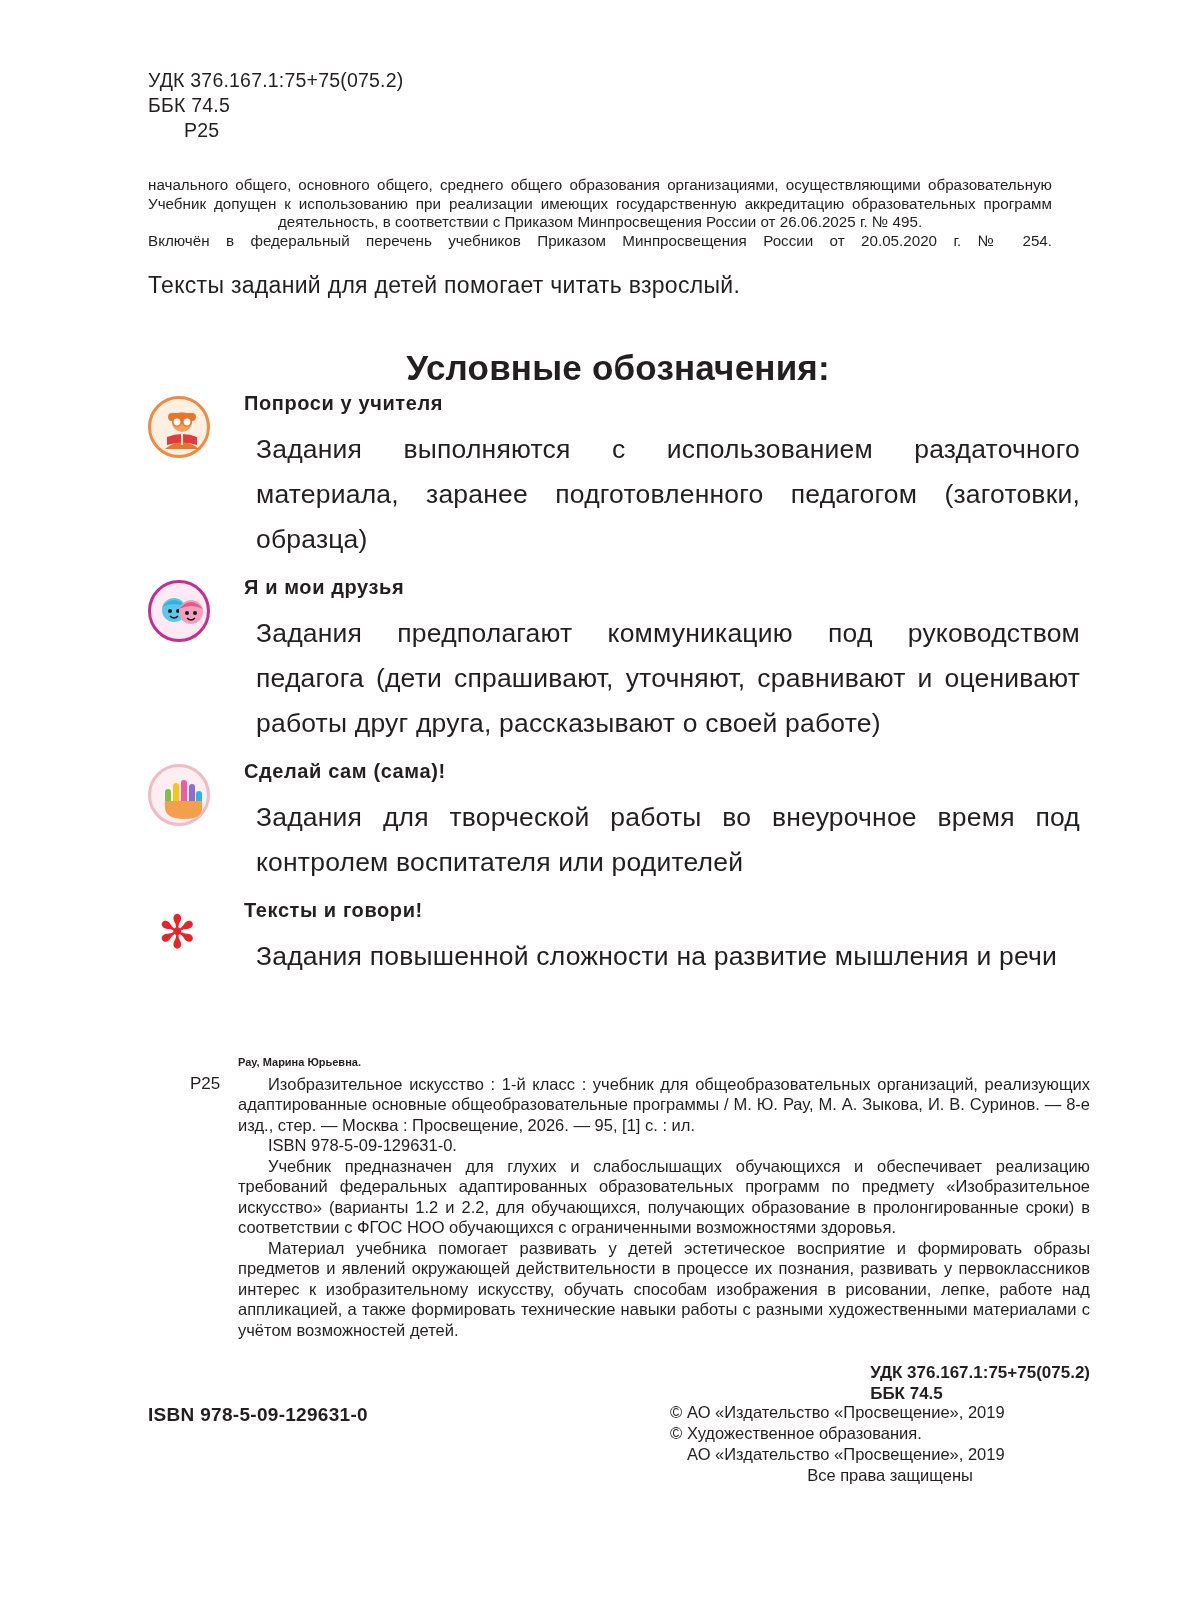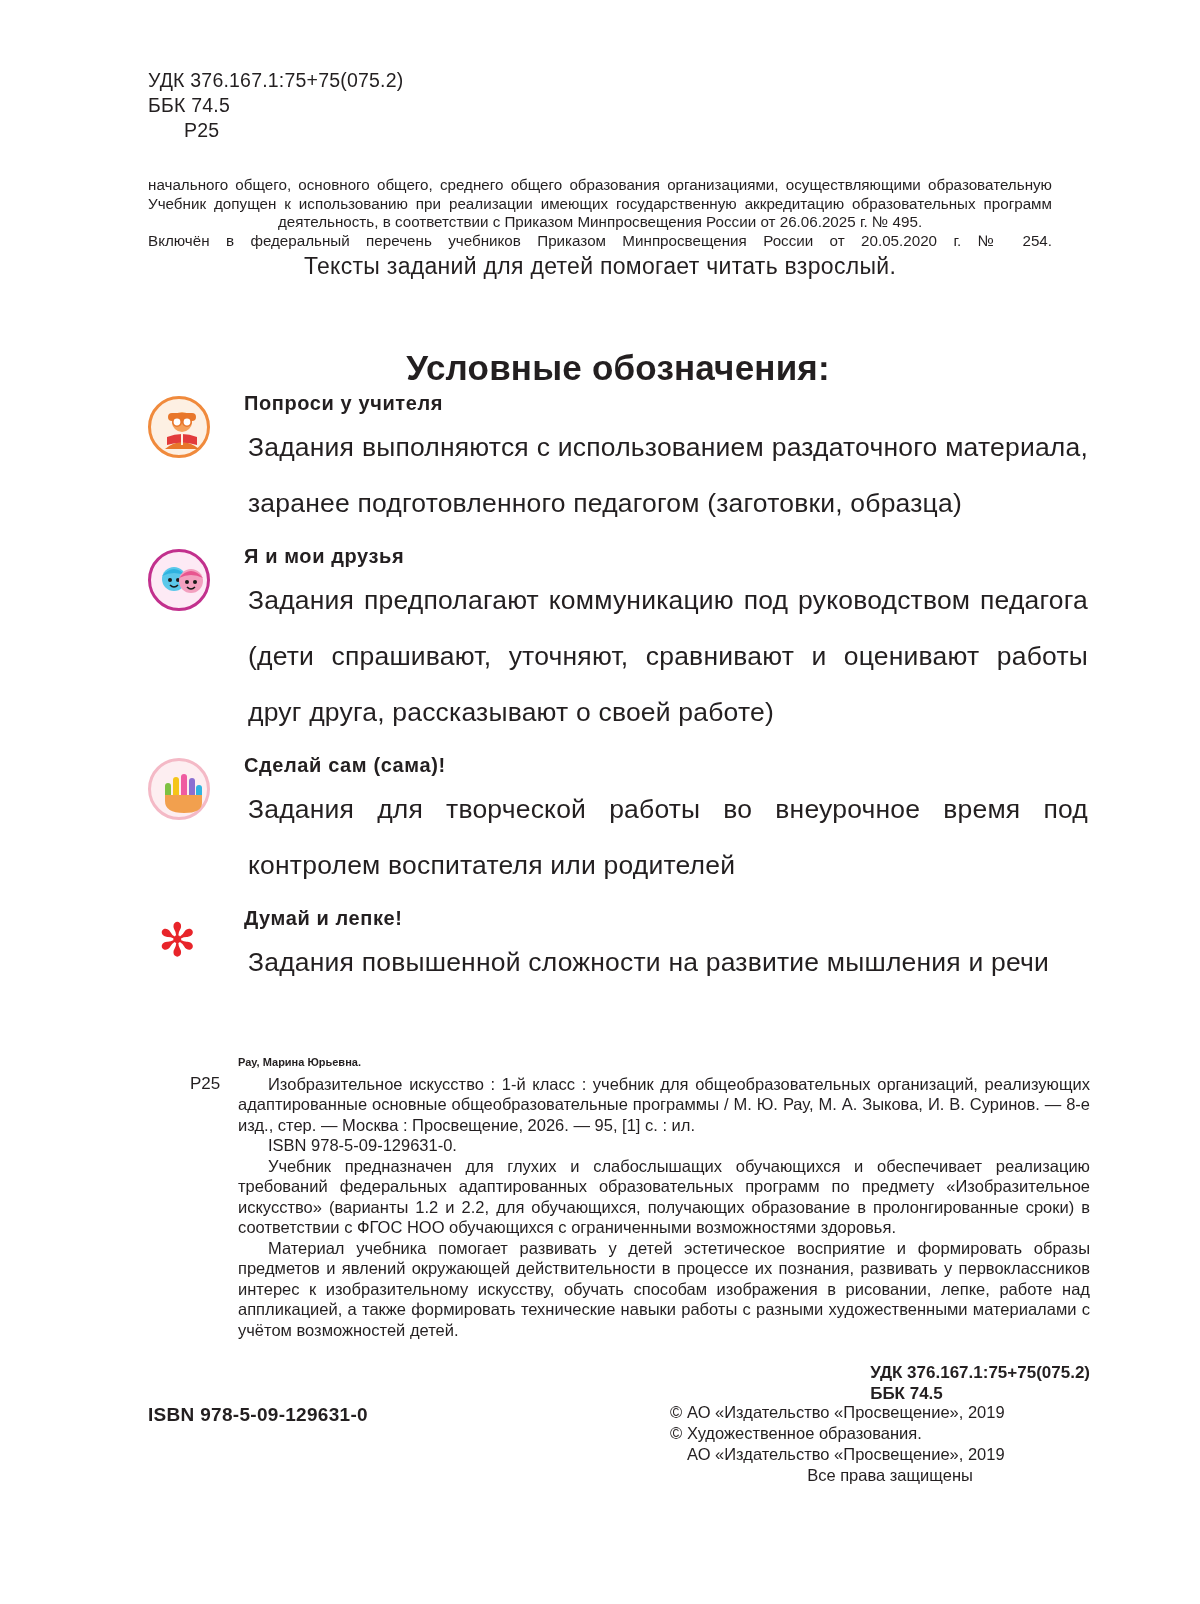--- a/index.html
+++ b/index.html
@@ -47,23 +47,22 @@
   }
   .approval .line { display: block; }
   .approval .ln1 { text-align: justify; text-align-last: justify; }
   .approval .ln2 { text-align: justify; text-align-last: justify; }
   .approval .ln3 { text-align: center; }
   .approval .ln4 { text-align: justify; text-align-last: justify; }
 
   .adult-note {
     position: absolute;
     left: 148px;
-    top: 253px;
+    top: 272px;
     width: 904px;
-    text-align: center;
     font-size: 23px;
     letter-spacing: 0.3px;
   }
 
   
   .legend-title {
     position: absolute;
     left: 148px;
     top: 348px;
     width: 940px;
@@ -94,23 +93,23 @@
   .entry .body {
     margin-left: 96px;
   }
   .entry h3 {
     margin: 0 0 2px 0;
     font-size: 20px;
     font-weight: bold;
     letter-spacing: 0.6px;
   }
   .entry p {
-    margin: 4px;
+    margin: 12px;
     font-size: 26.5px;
-    line-height: 56px;
+    line-height: 45px;
     text-align: justify;
     text-align-last: left;
     letter-spacing: 0.2px;
   }
 
   
   .ic {
     width: 62px;
     height: 62px;
     border-radius: 50%;
@@ -287,21 +286,21 @@
         <h3>Сделай сам (сама)!</h3>
         <p>Задания для творческой работы во внеурочное время под контролем воспитателя или родителей</p>
       </div>
     </div>
 
     <div class="entry" style="margin-top:14px;">
       <div class="icon-wrap">
         <span class="star">✻</span>
       </div>
       <div class="body">
-        <h3>Думай и лепке!</h3>
+        <h3>Тексты и говори!</h3>
         <p>Задания повышенной сложности на развитие мышления и речи</p>
       </div>
     </div>
 
   </div>
 
   <div class="card">
     <div class="sig">Р25</div>
     <div class="author">Рау, Марина Юрьевна.</div>
     <div class="desc">

